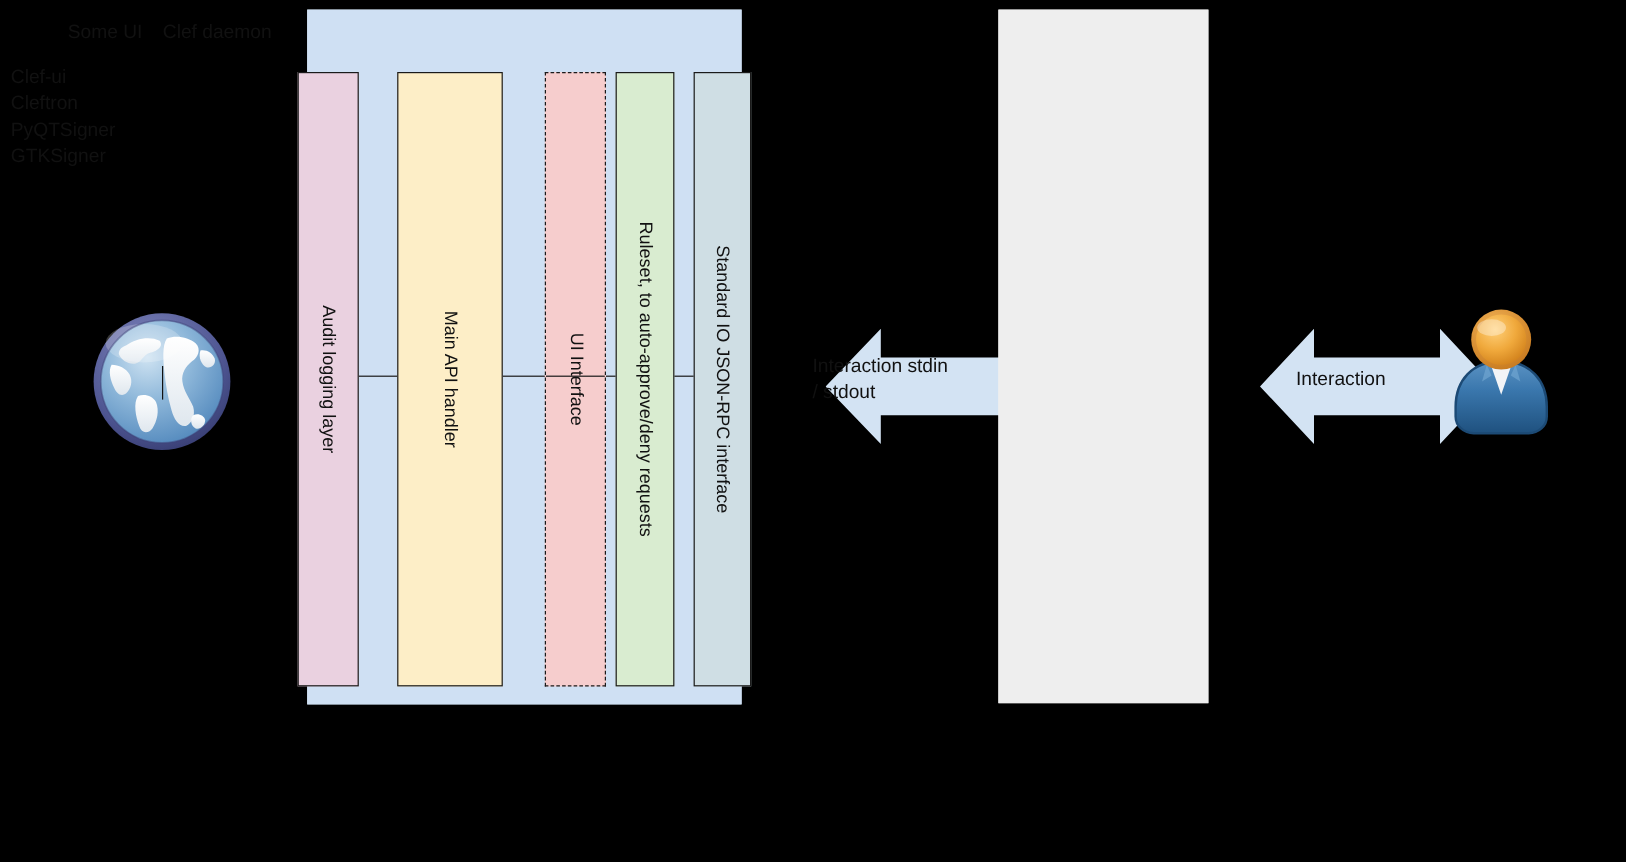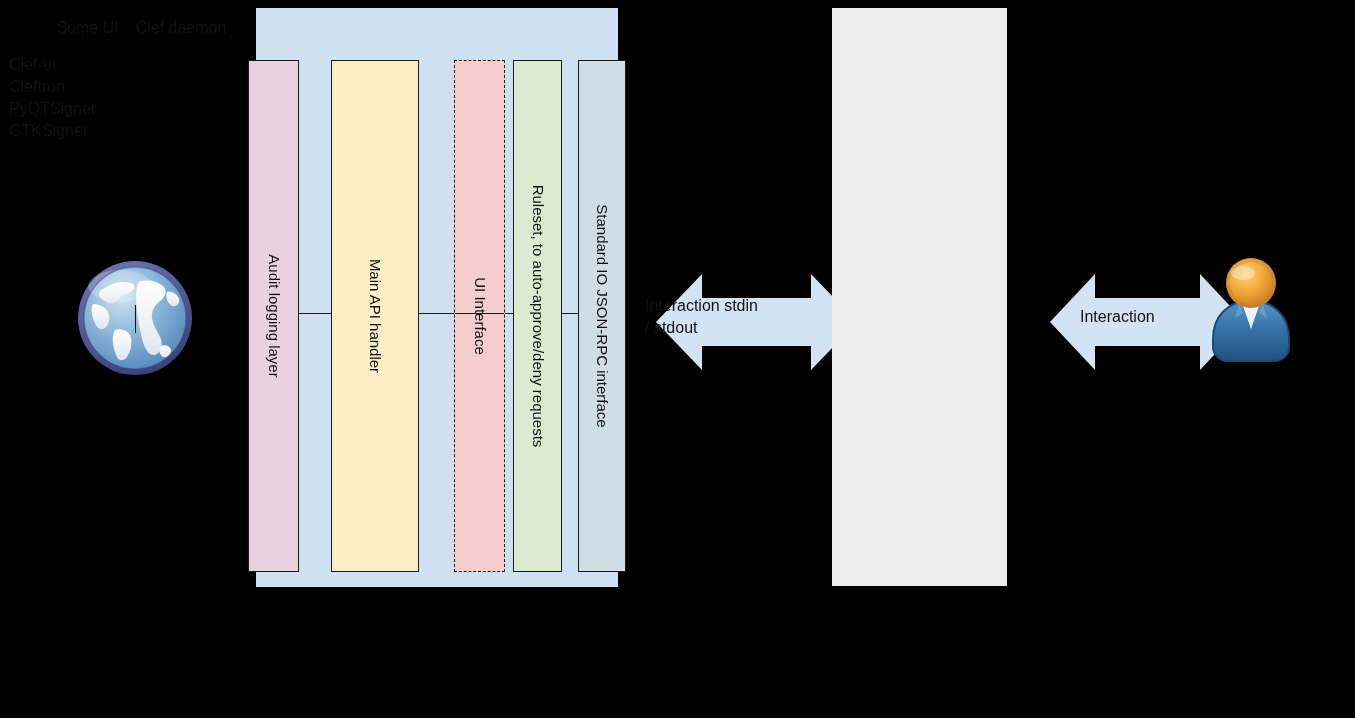--- a/index.html
+++ b/index.html
@@ -122,21 +122,21 @@
     height: 96px;
   }
   .arrow svg { display: block; }
   .arrow-label {
     position: absolute;
     font-size: 16px;
     line-height: 22px;
     color: #111111;
     white-space: pre-line;
   }
-  .arrow-stdio       { left: 616px; width: 201px; padding-left: 40px; }
+  .arrow-stdio       { left: 648px; width: 201px; padding-left: 40px; }
   .arrow-stdio .arrow-label  { left: 29px; top: 21px; }
   .arrow-interaction { left: 1050px; width: 195px; }
   .arrow-interaction .arrow-label { left: 30px; top: 32px; }
 
   
   .globe {
     position: absolute;
     left: 75px;
     top: 258px;
     width: 120px;

